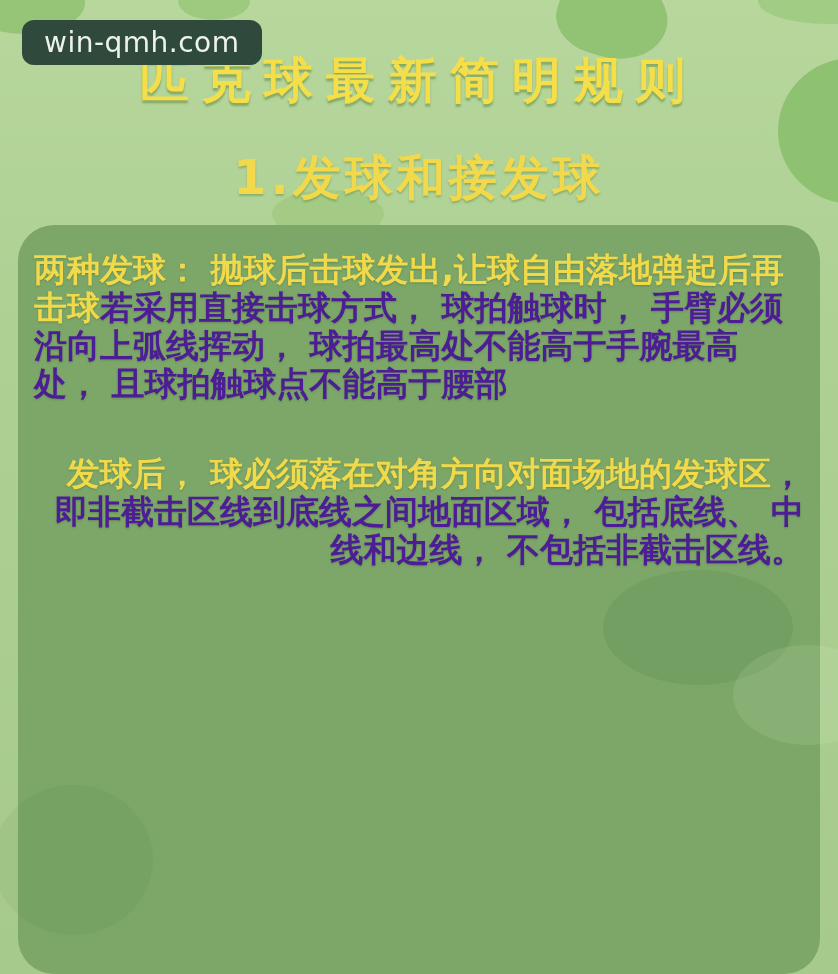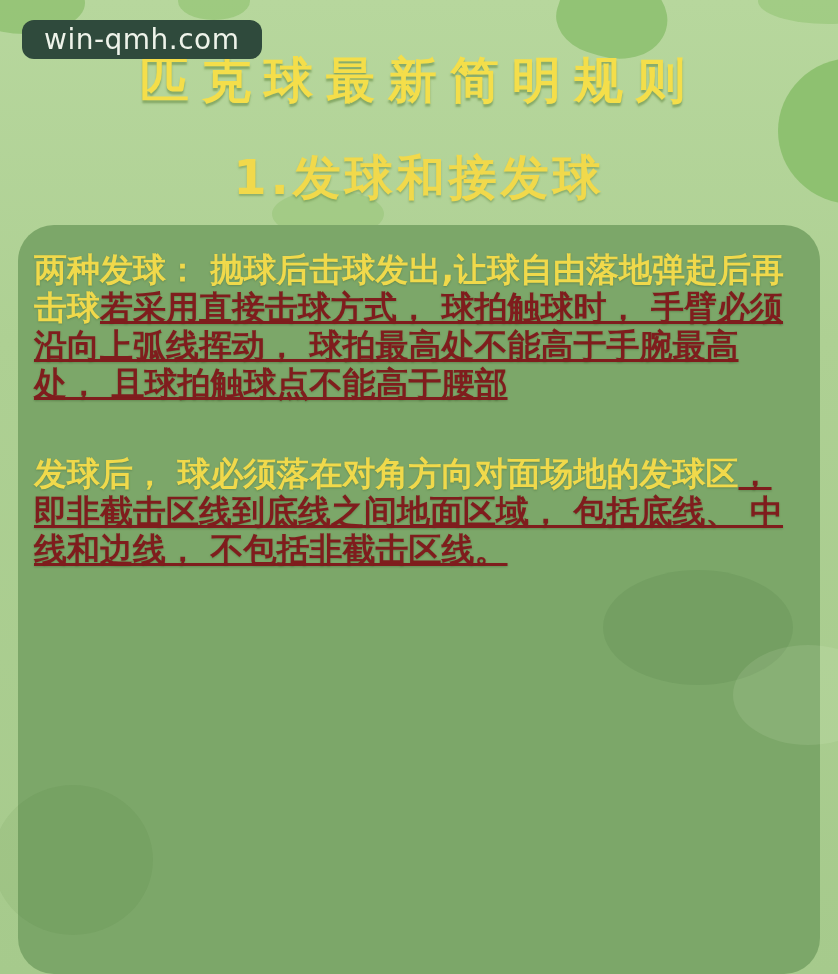--- a/index.html
+++ b/index.html
@@ -16,21 +16,21 @@
   .blob-d{left:758px;top:-22px;width:140px;height:46px;background:#98c77a;opacity:.7;}
   .blob-e{left:778px;top:58px;width:150px;height:146px;background:#8abf6b;opacity:.9;}
   .blob-f{left:272px;top:190px;width:112px;height:48px;background:#97c478;opacity:.55;}
   
   .pblob{position:absolute;border-radius:50%;}
   .pblob-a{left:585px;top:345px;width:190px;height:115px;background:rgba(30,80,20,0.08);}
   .pblob-b{left:715px;top:420px;width:150px;height:100px;background:rgba(250,255,225,0.10);}
   .pblob-c{left:-25px;top:560px;width:160px;height:150px;background:rgba(30,80,20,0.06);}
 
   .watermark{
-    position:absolute;left:22px;top:20px;height:39px;
+    position:absolute;left:22px;top:20px;height:45px;
     background:#2f4a3c;color:#eef3ea;border-radius:12px;
     display:flex;align-items:center;padding:0 22px;
     font-size:28px;letter-spacing:.5px;z-index:5;
   }
   .title{
     position:absolute;left:0;right:0;top:48px;text-align:center;z-index:3;
     font-size:49px;font-weight:bold;color:#f4de4a;letter-spacing:13px;
     text-shadow:0 3px 2px rgba(96,134,62,.55);
     white-space:nowrap;
   }
@@ -43,22 +43,22 @@
     position:absolute;left:18px;right:18px;top:225px;bottom:0;
     background:#7ca769;border-radius:36px;z-index:2;
     padding:26px 16px 20px 16px;box-sizing:border-box;
   }
   .panel p{
     margin:0 0 52px 0;
     font-size:33px;line-height:38px;font-weight:bold;
     text-shadow:0 1px 2px rgba(55,85,40,.35);
     position:relative;z-index:4;
   }
-  .panel p:last-child{margin-bottom:8px;}
-  .seg-white{color:#7f1d1d;text-decoration:underline;}
+  .panel p:last-child{margin-bottom:8px;text-align:right;}
+  .seg-white{color:#4c1d95;}
   .seg-yellow{color:#f0d94b;}
 </style>
 </head>
 <body>
 
 <div class="blob blob-a"></div>
 <div class="blob blob-b"></div>
 <div class="blob blob-c"></div>
 <div class="blob blob-d"></div>
 <div class="blob blob-e"></div>

